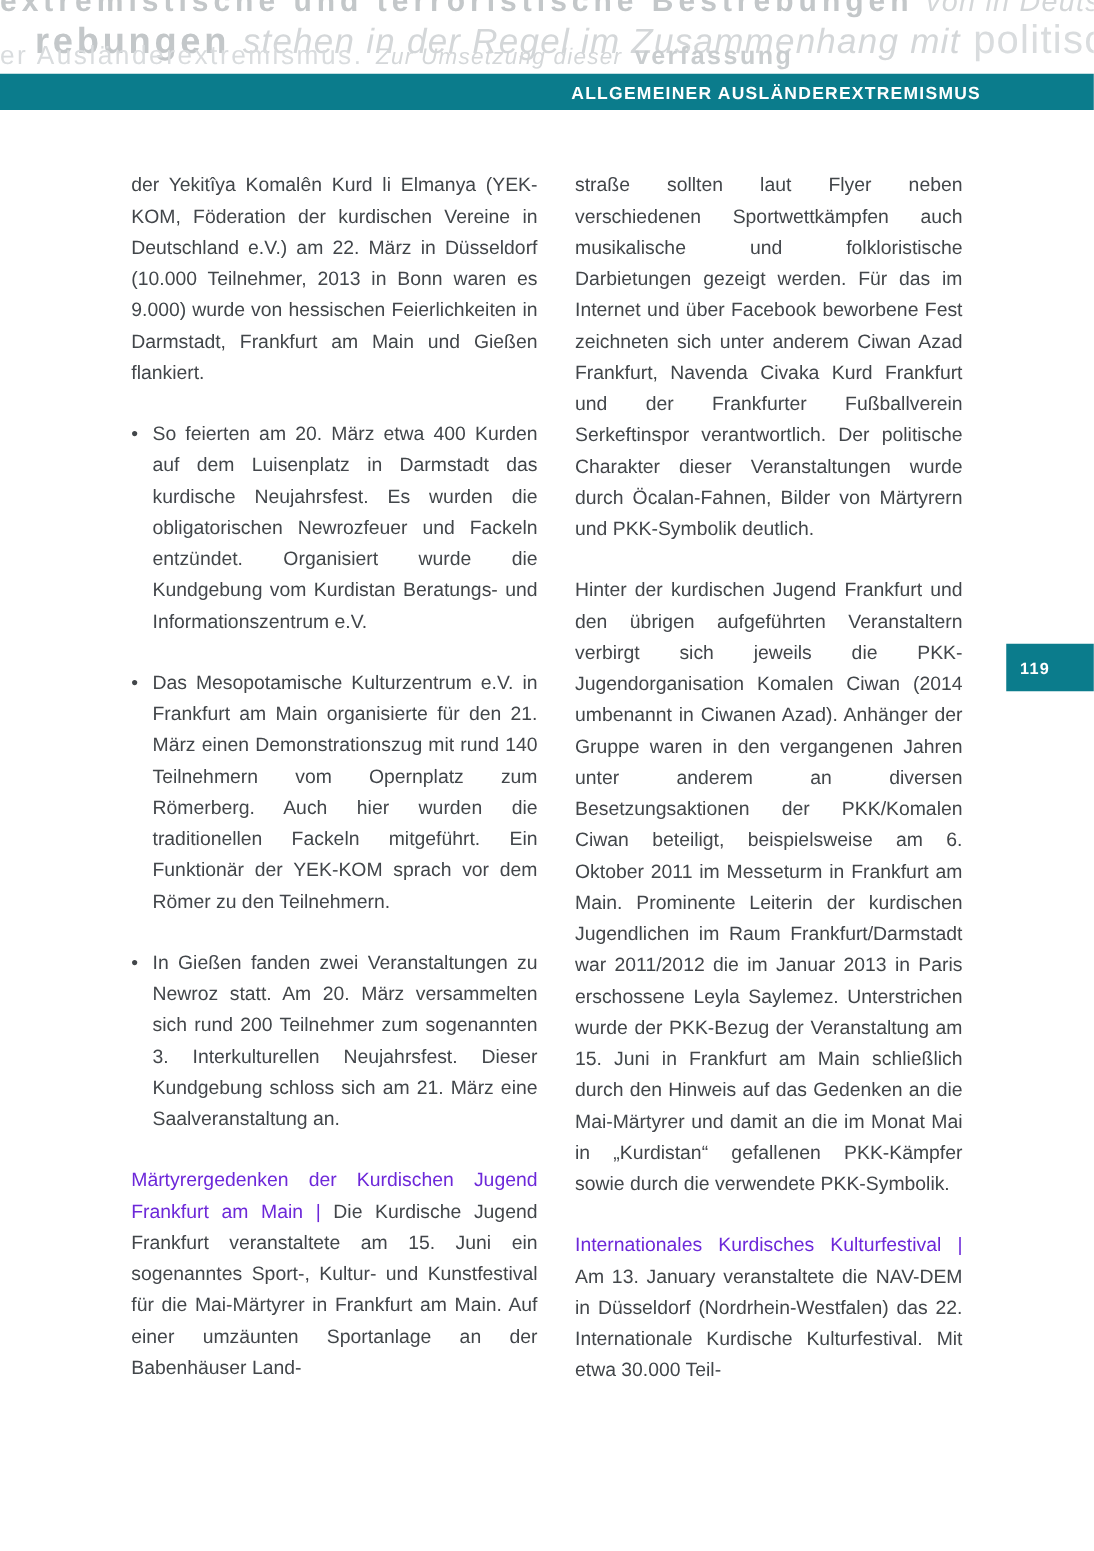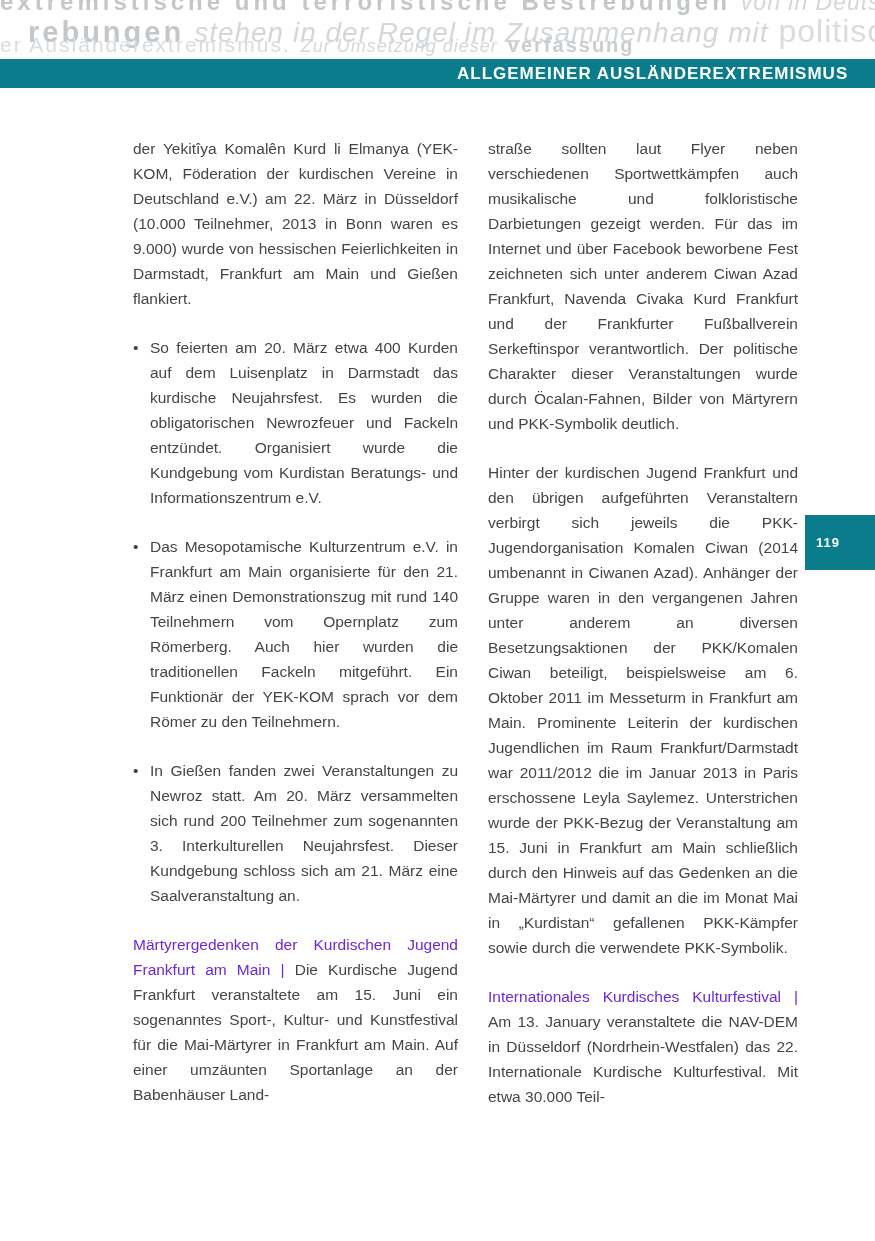--- a/index.html
+++ b/index.html
@@ -31,45 +31,45 @@
   .wm-line span { margin-right:10px; }
 
   
   .band {
     position:absolute; top:59px; left:0; width:875px; height:29px;
     background:#0b7c8c;
     display:flex; align-items:center;
   }
   .band-title {
     margin-left:457px;
-    color:#ffffff; font-size:17px; font-weight:bold;
+    color:#ffffff; font-size:14px; font-weight:bold;
     letter-spacing:1px;
   }
 
   
   .page-tab {
-    position:absolute; top:515px; right:0; width:70px; height:55px;
+    position:absolute; top:515px; right:0; width:70px; height:38px;
     background:#0b7c8c;
     display:flex; align-items:center;
   }
   .page-num {
     margin-left:11px;
     color:#ffffff; font-size:13px; font-weight:bold; letter-spacing:1px;
   }
 
   
   .columns {
     position:absolute; top:136px; left:105px; width:665px;
     display:flex; gap:30px;
     color:#42464a;
     font-size:15.5px; line-height:25px;
     text-align:justify;
     hyphens:auto; -webkit-hyphens:auto;
   }
-  .col-left  { width:325px; flex:0 0 325px;margin-left:28px; }
+  .col-left  { width:325px; flex:0 0 325px; }
   .col-right { width:310px; flex:0 0 310px; }
   .para { margin-bottom:24px; }
   .para:last-child { margin-bottom:0; }
   .bullet { position:relative; padding-left:17px; margin-bottom:24px; }
   .bullet-marker { position:absolute; left:0; top:0; }
   .bold-lead { font-weight:normal; color:#6d28d9; }
 </style>
 </head>
 <body>
 

